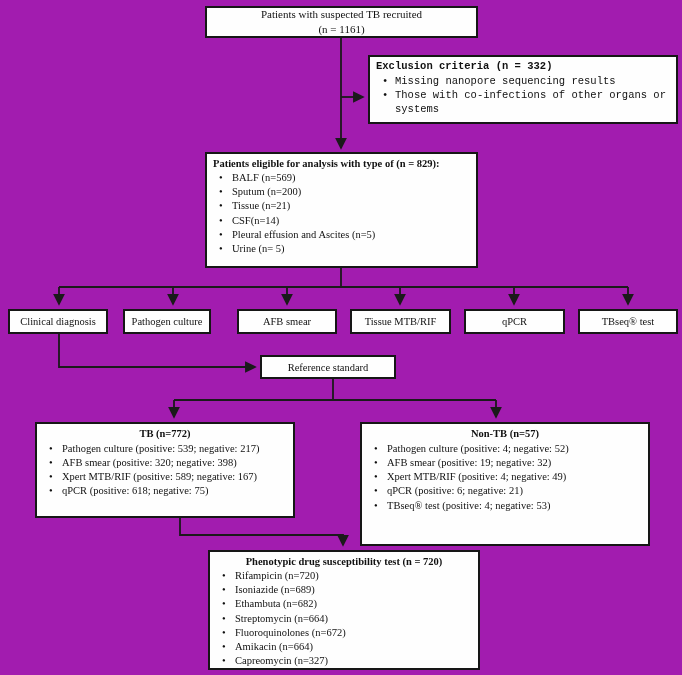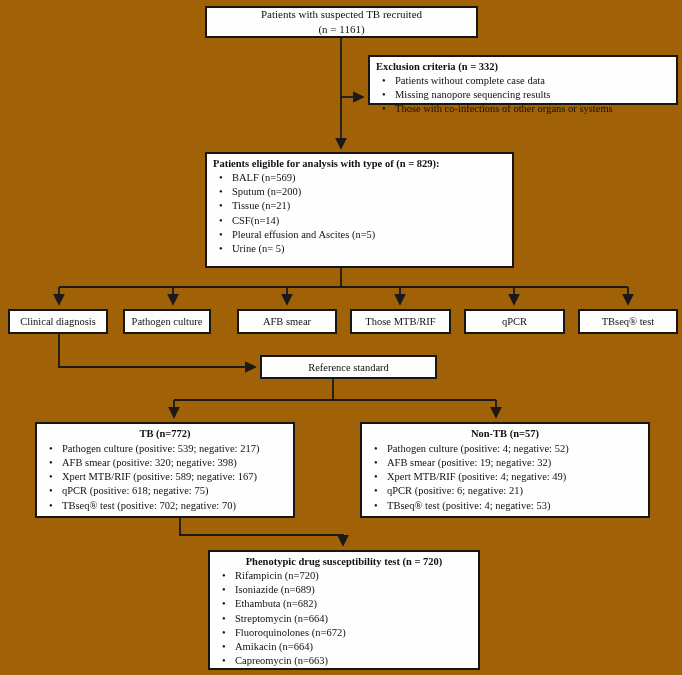--- a/index.html
+++ b/index.html
@@ -1,19 +1,19 @@
 <!DOCTYPE html>
 <html><head>
 <meta charset="utf-8">
 <style>
   html,body { margin:0; padding:0; background:#ffffff; }
   .canvas {
     position:relative;
     width:682px; height:675px;
-    background:#a16207;
+    background:#a21caf;
     font-family:"Liberation Serif", serif;
     color:#111111;
     overflow:hidden;
   }
   svg.connectors { position:absolute; left:0; top:0; z-index:1; }
   .box {
     position:absolute;
     box-sizing:border-box;
     border:2px solid #161616;
     background:#fefefe;
@@ -83,30 +83,29 @@
 
       <polyline points="180,518 180,535 343,535 343,545" marker-end="url(#arr)"></polyline>
     </g>
   </svg>
 
   <div class="box center-box" style="left:205px; top:6px; width:273px; height:32px;">
     <div>Patients with suspected TB recruited</div>
     <div>(n = 1161)</div>
   </div>
 
-  <div class="box list-box" style="left:368px; top:55px; width:310px; height:50px;">
+  <div class="box list-box" style="left:368px; top:55px; width:310px; height:69px;font-family:Liberation Mono, monospace;">
     <div class="box-title">Exclusion criteria (n = 332)</div>
     <ul class="bullets">
-        <li>Patients without complete case data</li>
         <li>Missing nanopore sequencing results</li>
         <li>Those with co-infections of other organs or systems</li>
       </ul>
   </div>
 
-  <div class="box list-box" style="left:205px; top:152px; width:309px; height:116px;">
+  <div class="box list-box" style="left:205px; top:152px; width:273px; height:116px;">
     <div class="box-title">Patients eligible for analysis with type of (n = 829):</div>
     <ul class="bullets">
         <li>BALF (n=569)</li>
         <li>Sputum (n=200)</li>
         <li>Tissue (n=21)</li>
         <li>CSF(n=14)</li>
         <li>Pleural effusion and Ascites (n=5)</li>
         <li>Urine (n= 5)</li>
       </ul>
   </div>
@@ -114,61 +113,60 @@
   <div class="box label-box" style="left:8px; top:309px; width:100px; height:25px;">
     <span>Clinical diagnosis</span>
   </div>
   <div class="box label-box" style="left:123px; top:309px; width:88px; height:25px;">
     <span>Pathogen culture</span>
   </div>
   <div class="box label-box" style="left:237px; top:309px; width:100px; height:25px;">
     <span>AFB smear</span>
   </div>
   <div class="box label-box" style="left:350px; top:309px; width:101px; height:25px;">
-    <span>Those MTB/RIF</span>
+    <span>Tissue MTB/RIF</span>
   </div>
   <div class="box label-box" style="left:578px; top:309px; width:100px; height:25px;">
     <span>TBseq® test</span>
   </div>
   <div class="box label-box" style="left:464px; top:309px; width:101px; height:25px;">
     <span>qPCR</span>
   </div>
 
-  <div class="box label-box" style="left:260px; top:355px; width:177px; height:24px;">
+  <div class="box label-box" style="left:260px; top:355px; width:136px; height:24px;">
     <span>Reference standard</span>
   </div>
 
   <div class="box list-box tb-list-box" style="left:35px; top:422px; width:260px; height:96px;">
     <div class="box-title centered">TB (n=772)</div>
     <ul class="bullets tb-list">
         <li>Pathogen culture (positive: 539; negative: 217)</li>
         <li>AFB smear (positive: 320; negative: 398)</li>
         <li>Xpert MTB/RIF (positive: 589; negative: 167)</li>
         <li>qPCR (positive: 618; negative: 75)</li>
-        <li>TBseq® test (positive: 702; negative: 70)</li>
       </ul>
   </div>
 
-  <div class="box list-box nontb-list-box" style="left:360px; top:422px; width:290px; height:96px;">
+  <div class="box list-box nontb-list-box" style="left:360px; top:422px; width:290px; height:124px;">
     <div class="box-title centered">Non-TB (n=57)</div>
     <ul class="bullets nontb-list">
         <li>Pathogen culture (positive: 4; negative: 52)</li>
         <li>AFB smear (positive: 19; negative: 32)</li>
         <li>Xpert MTB/RIF (positive: 4; negative: 49)</li>
         <li>qPCR (positive: 6; negative: 21)</li>
         <li>TBseq® test (positive: 4; negative: 53)</li>
       </ul>
   </div>
 
   <div class="box list-box dst-box" style="left:208px; top:550px; width:272px; height:120px;">
     <div class="box-title centered">Phenotypic drug susceptibility test (n = 720)</div>
     <ul class="bullets">
         <li>Rifampicin (n=720)</li>
         <li>Isoniazide (n=689)</li>
         <li>Ethambuta (n=682)</li>
         <li>Streptomycin (n=664)</li>
         <li>Fluoroquinolones (n=672)</li>
         <li>Amikacin (n=664)</li>
-        <li>Capreomycin (n=663)</li>
+        <li>Capreomycin (n=327)</li>
       </ul>
   </div>
 
 </div>
 
 </body></html>

